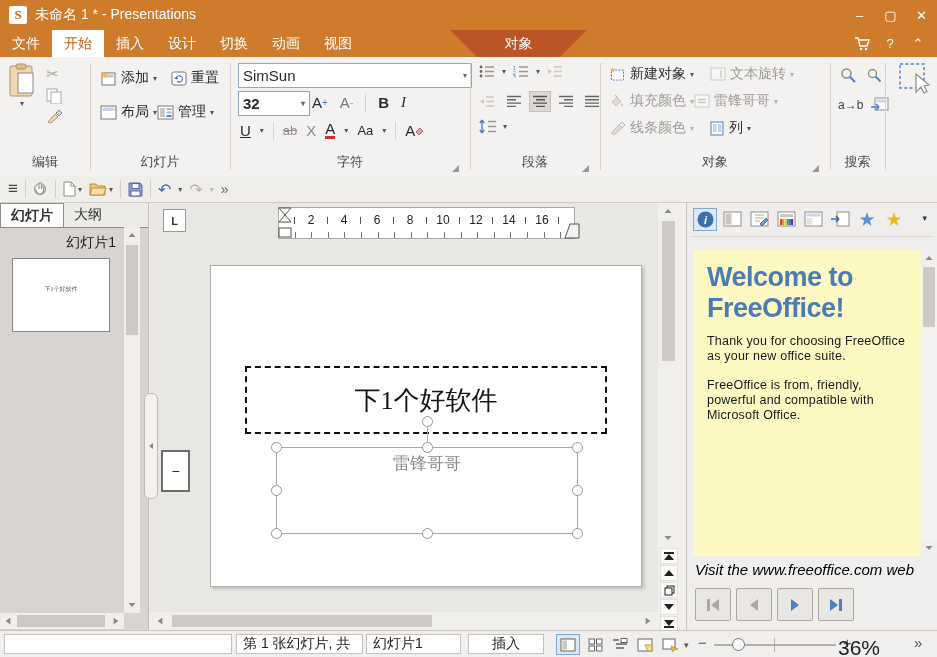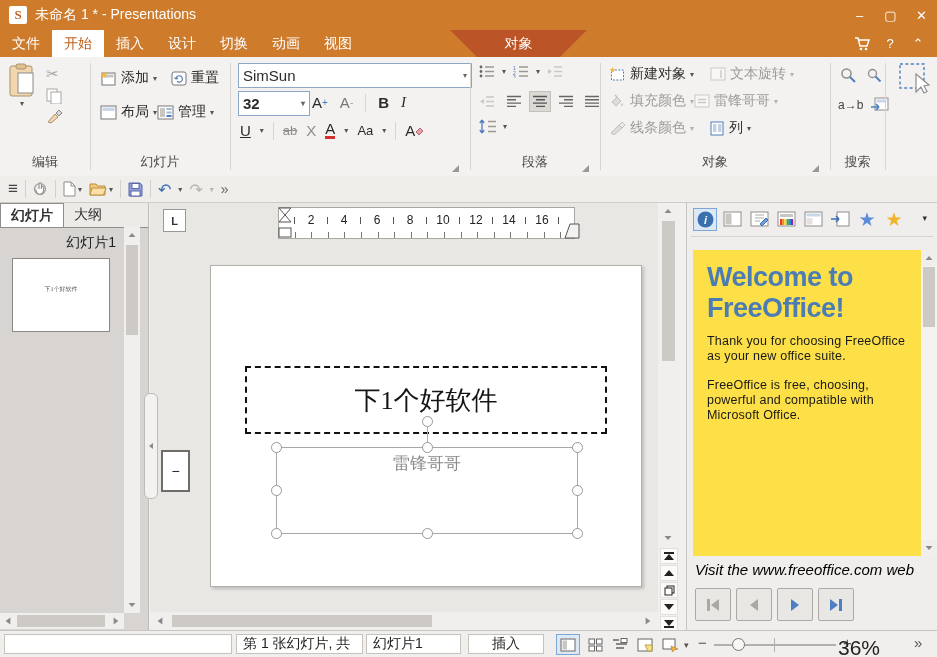--- a/index.html
+++ b/index.html
@@ -77,21 +77,21 @@
   .tri{width:0;height:0;border-left:5px solid transparent;border-right:5px solid transparent;}
   .tri.up{border-bottom:6px solid #222;}
   .tri.down{border-top:6px solid #222;}
   .bar{width:10px;height:2px;background:#222;}
   
   .sidebar{position:absolute;left:686px;top:203px;width:251px;height:427px;background:#F0EEEC;border-left:1px solid #C8C5C1;box-sizing:border-box;}
   .sbicons{position:absolute;left:6px;top:3px;height:26px;display:flex;align-items:center;gap:3px;}
   .sbico{width:24px;height:23px;display:flex;align-items:center;justify-content:center;}
   .sbico.sel{background:#DCE9F5;border:1px solid #7DA7D9;box-sizing:border-box;}
   .sbdivider{position:absolute;left:4px;right:4px;top:33px;height:1px;background:#D8D5D1;}
-  .sbcontent{position:absolute;left:6px;top:47px;width:230px;height:306px;background:#fde047;overflow:hidden;}
+  .sbcontent{position:absolute;left:6px;top:47px;width:230px;height:306px;background:#fef9c3;overflow:hidden;}
   .sbheading{margin:12px 14px 10px 14px;font-size:27px;line-height:31px;font-weight:bold;color:#4C7CB4;letter-spacing:-0.5px;}
   .sbpara{margin:0 14px 14px 14px;font-size:12.5px;line-height:15px;color:#191919;letter-spacing:.2px;}
   .sblink{position:absolute;left:8px;top:358px;width:243px;font-size:15px;color:#000000;white-space:nowrap;overflow:hidden;font-style:italic;}
   .sbnav{position:absolute;left:8px;top:385px;display:flex;gap:5px;}
   .sbnavbtn{width:34px;height:31px;background:#E9E7E3;border:1px solid #ACA9A5;border-radius:2px;
             display:flex;align-items:center;justify-content:center;gap:1px;}
   .ntri{width:0;height:0;border-top:6px solid transparent;border-bottom:6px solid transparent;}
   .ntri.right{border-left:8px solid #4C7FC4;}
   .ntri.left{border-right:8px solid #ABA8A4;}
   .nbar{width:3px;height:12px;}
@@ -247,20 +247,21 @@
       <span class="tbt" style="font-size:13px;">Aa</span>
       <span class="dd">▾</span>
       <span style="width:1px;height:18px;background:#D8D4D0;"></span>
       <span class="tbt">
           <span>A</span>
           <svg width="9" height="9" viewBox="0 0 9 9">
             <path d="M1 6 L5 2 L8 5 L4 9 Z" fill="#E8A0A8" stroke="#b06a72"></path>
           </svg>
         </span>
     </div>
+    <div class="glabel" style="left:230px;width:240px;">字符</div>
     <div class="launcher" style="left:452px;"></div>
     <div class="vsep" style="left:470px;"></div>
 
     <div style="position:absolute;left:479px;top:8px;display:flex;align-items:center;gap:7px;">
       <svg width="16" height="13" viewBox="0 0 16 13">
           <circle cx="2" cy="2" r="1.4" fill="#666"></circle>
           <circle cx="2" cy="6.5" r="1.4" fill="#666"></circle>
           <circle cx="2" cy="11" r="1.4" fill="#666"></circle>
           <path d="M6 2h9M6 6.5h9M6 11h9" stroke="#9a9894" stroke-width="1.4"></path>
         </svg>
@@ -620,21 +621,21 @@
       </span>
       <span class="sbico" style="color:#5B8DD9;font-size:19px;">★</span>
       <span class="sbico" style="color:#F0B429;font-size:19px;">★</span>
     </div>
     <span style="position:absolute;right:10px;top:10px;font-size:9px;color:#333;">▾</span>
     <div class="sbdivider"></div>
 
     <div class="sbcontent">
       <div class="sbheading">Welcome to FreeOffice!</div>
       <p class="sbpara">Thank you for choosing FreeOffice as your new office suite.</p>
-      <p class="sbpara">FreeOffice is free, choosing, powerful and compatible with Microsoft Office.</p>
+      <p class="sbpara">FreeOffice is from, friendly, powerful and compatible with Microsoft Office.</p>
     </div>
 
     <div class="sbv" style="left:234px;top:47px;width:16px;height:306px;background:#F5F3F1;">
       <div class="sbbtn" style="top:0;">
           <span class="tri up" style="border-bottom-color:#8a8a8a;transform:scale(.7);"></span>
         </div>
       <div class="sbthumb" style="left:2px;top:17px;width:12px;height:60px;"></div>
       <div class="sbbtn" style="bottom:0;">
           <span class="tri down" style="border-top-color:#8a8a8a;transform:scale(.7);"></span>
         </div>

